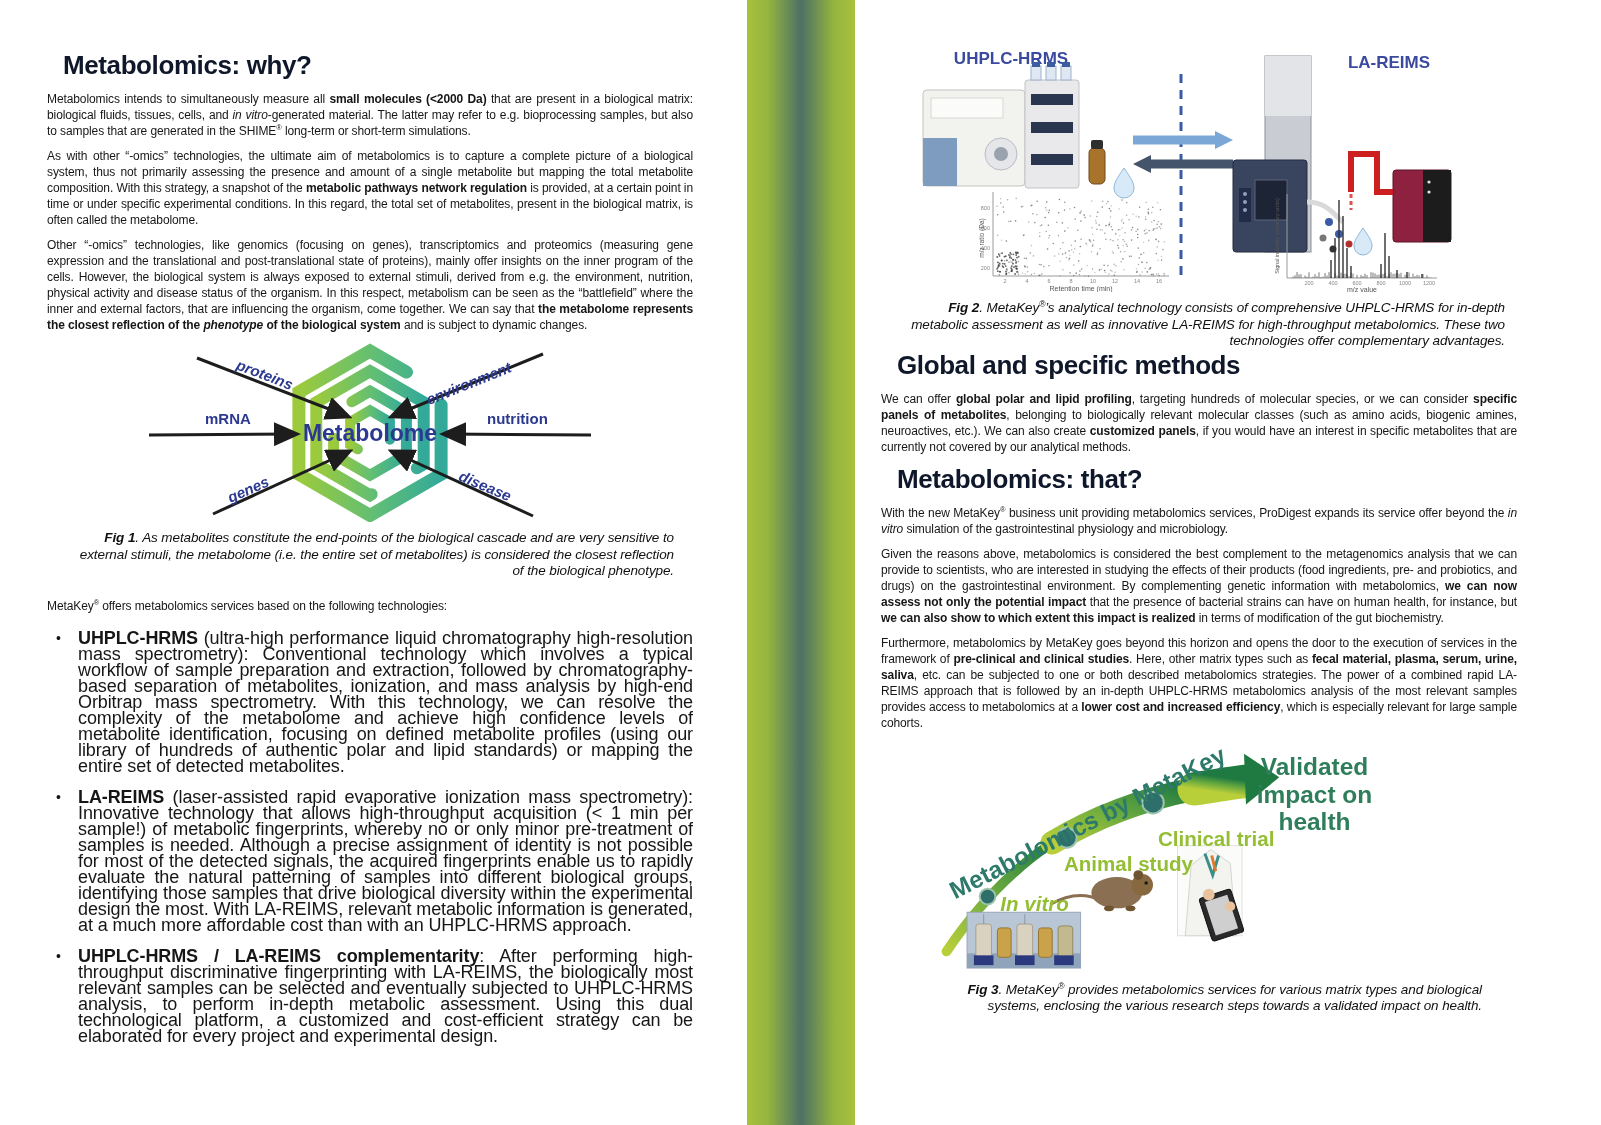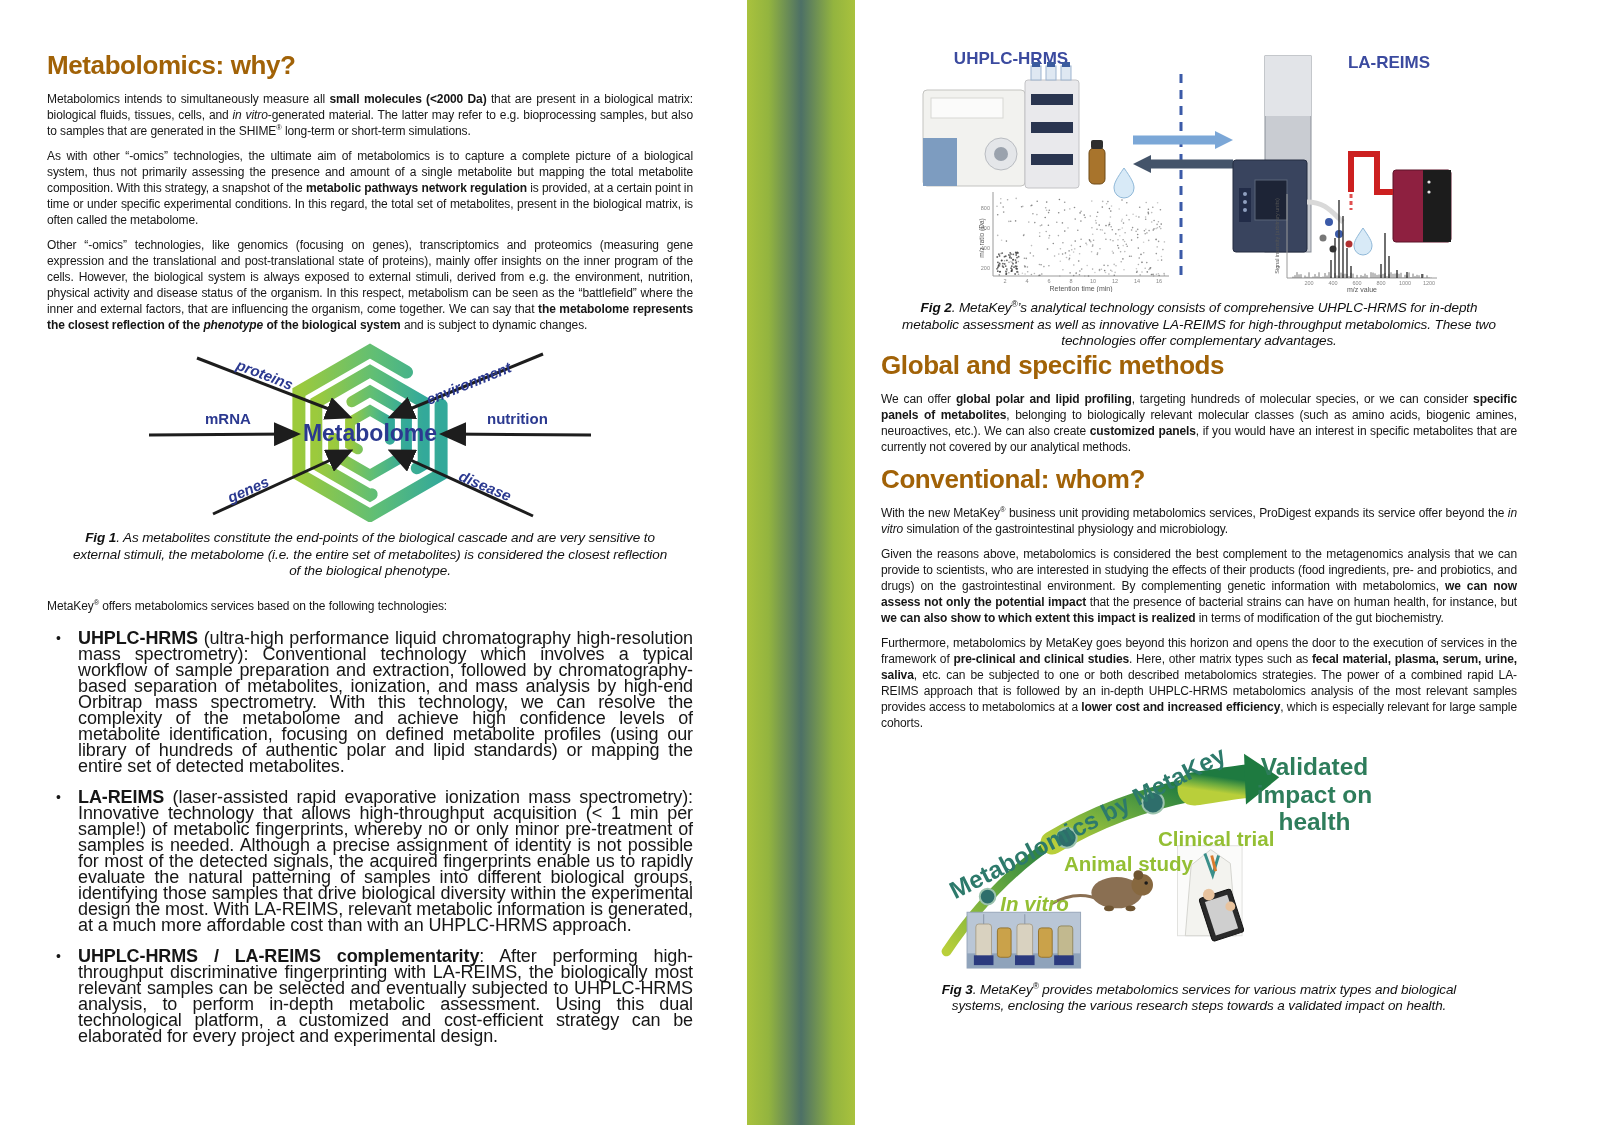--- a/index.html
+++ b/index.html
@@ -10,30 +10,30 @@
     -webkit-font-smoothing:antialiased;
   }
   .stripe{
     position:absolute;left:747px;top:0;width:108px;height:1125px;
     background:linear-gradient(90deg,#a9c23d 0%,#93b43f 20%,#4d7066 50%,#93b43f 80%,#a9c23d 100%);
   }
   .col{position:absolute;}
   .col-left{left:47px;top:50px;width:646px;}
   .col-right{left:881px;top:42px;width:636px;}
   h1.section{
-    font-size:26px;font-weight:bold;color:#a16207;
-    margin:0 0 10px 0;letter-spacing:-0.4px;
+    font-size:26px;font-weight:bold;color:#0f172a;
+    margin:0 0 10px 16px;letter-spacing:-0.4px;
   }
   p.body{
     font-size:12px;line-height:16px;text-align:justify;color:#161616;
     margin:0 0 9px 0;letter-spacing:-0.1px;
   }
   sup{font-size:0.62em;vertical-align:super;line-height:0;}
   .fig-caption{
-    font-size:13.5px;line-height:16.5px;text-align:center;color:#101010;
+    font-size:13.5px;line-height:16.5px;text-align:right;color:#101010;
     margin:4px auto 0 auto;letter-spacing:-0.1px;
   }
   .bullets{margin-top:16px;}
   .bullet{display:flex;margin:0 0 15px 0;}
   .bullet:last-child{margin-bottom:0;}
   .bullet .dot{flex:none;width:31px;padding-left:9px;box-sizing:border-box;font-size:14px;color:#161616;}
   .bullet .btext{flex:1;font-size:18px;line-height:16px;text-align:justify;color:#161616;letter-spacing:-0.1px;}
   .figure-block{position:relative;}
   #fig1-block{margin:6px 0 2px 0;text-align:center;}
   #fig2-block{margin:0 0 2px 0;text-align:center;}
@@ -669,21 +669,21 @@
         <text x="75" y="98" text-anchor="middle" font-size="7" fill="#555">m/z value</text>
         <text transform="rotate(-90 -8,42)" x="-8" y="42" text-anchor="middle" font-size="5.5" fill="#555">Signal intensity (arbitrary units)</text>
       </g>
     </svg>
   </div>
   <div class="fig-caption cap-mid"><b><i>Fig 2</i></b><i>. MetaKey</i><i><sup>®</sup></i><i>’s analytical technology consists of comprehensive UHPLC-HRMS for in-depth metabolic assessment as well as innovative LA-REIMS for high-throughput metabolomics. These two technologies offer complementary advantages.</i></div>
 
   <h1 class="section h-gap">Global and specific methods</h1>
   <p class="body">We can offer <b>global polar and lipid profiling</b>, targeting hundreds of molecular species, or we can consider <b>specific panels of metabolites</b>, belonging to biologically relevant molecular classes (such as amino acids, biogenic amines, neuroactives, etc.). We can also create <b>customized panels</b>, if you would have an interest in specific metabolites that are currently not covered by our analytical methods.</p>
 
-  <h1 class="section h-gap">Conventional: whom?</h1>
+  <h1 class="section h-gap">Metabolomics: that?</h1>
   <p class="body">With the new MetaKey<sup>®</sup> business unit providing metabolomics services, ProDigest expands its service offer beyond the <i>in vitro</i> simulation of the gastrointestinal physiology and microbiology.</p>
   <p class="body">Given the reasons above, metabolomics is considered the best complement to the metagenomics analysis that we can provide to scientists, who are interested in studying the effects of their products (food ingredients, pre- and probiotics, and drugs) on the gastrointestinal environment. By complementing genetic information with metabolomics, <b>we can now assess not only the potential impact</b> that the presence of bacterial strains can have on human health, for instance, but <b>we can also show to which extent this impact is realized</b> in terms of modification of the gut biochemistry.</p>
   <p class="body">Furthermore, metabolomics by MetaKey goes beyond this horizon and opens the door to the execution of services in the framework of <b>pre-clinical and clinical studies</b>. Here, other matrix types such as <b>fecal material, plasma, serum, urine, saliva</b>, etc. can be subjected to one or both described metabolomics strategies. The power of a combined rapid LA-REIMS approach that is followed by an in-depth UHPLC-HRMS metabolomics analysis of the most relevant samples provides access to metabolomics at a <b>lower cost and increased efficiency</b>, which is especially relevant for large sample cohorts.</p>
 
   <div id="fig3-block" class="figure-block">
     <svg width="560" height="230" viewBox="0 0 560 235">
       <defs>
         <linearGradient id="arrgrad" x1="0" y1="1" x2="1" y2="0">
           <stop offset="0" stop-color="#b9cf3a"></stop>
           <stop offset="0.5" stop-color="#6aaa3f"></stop>

